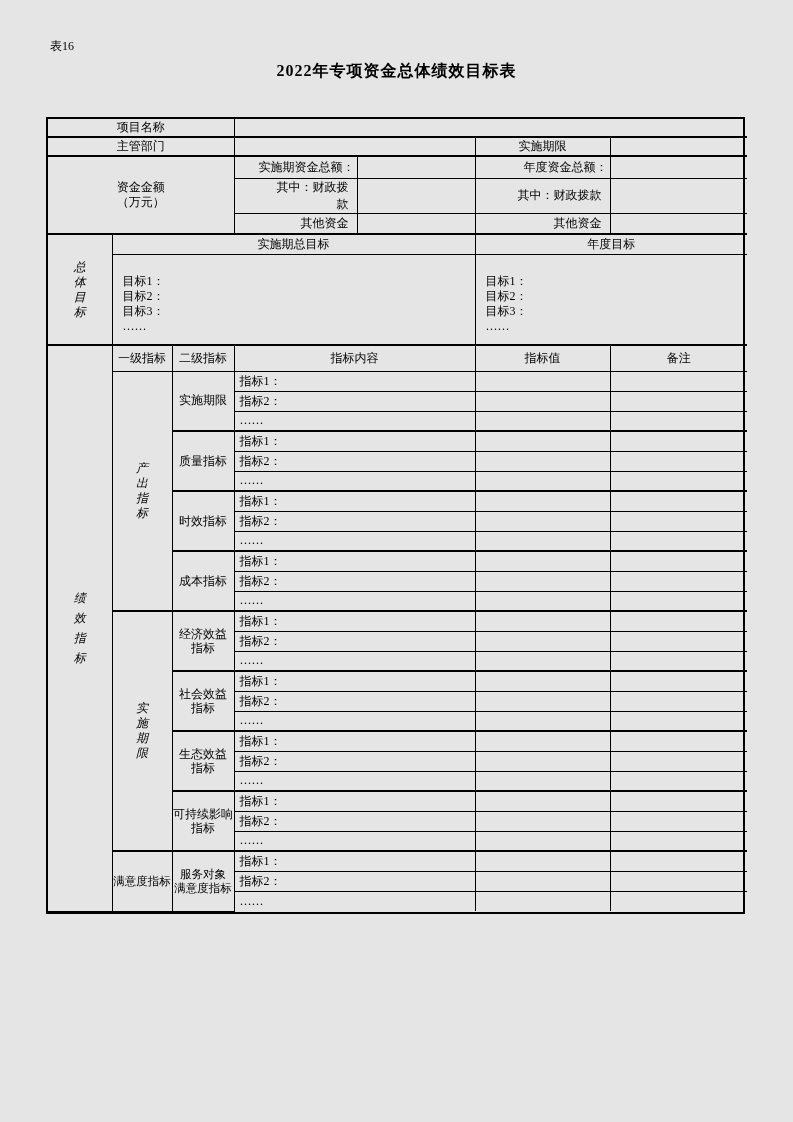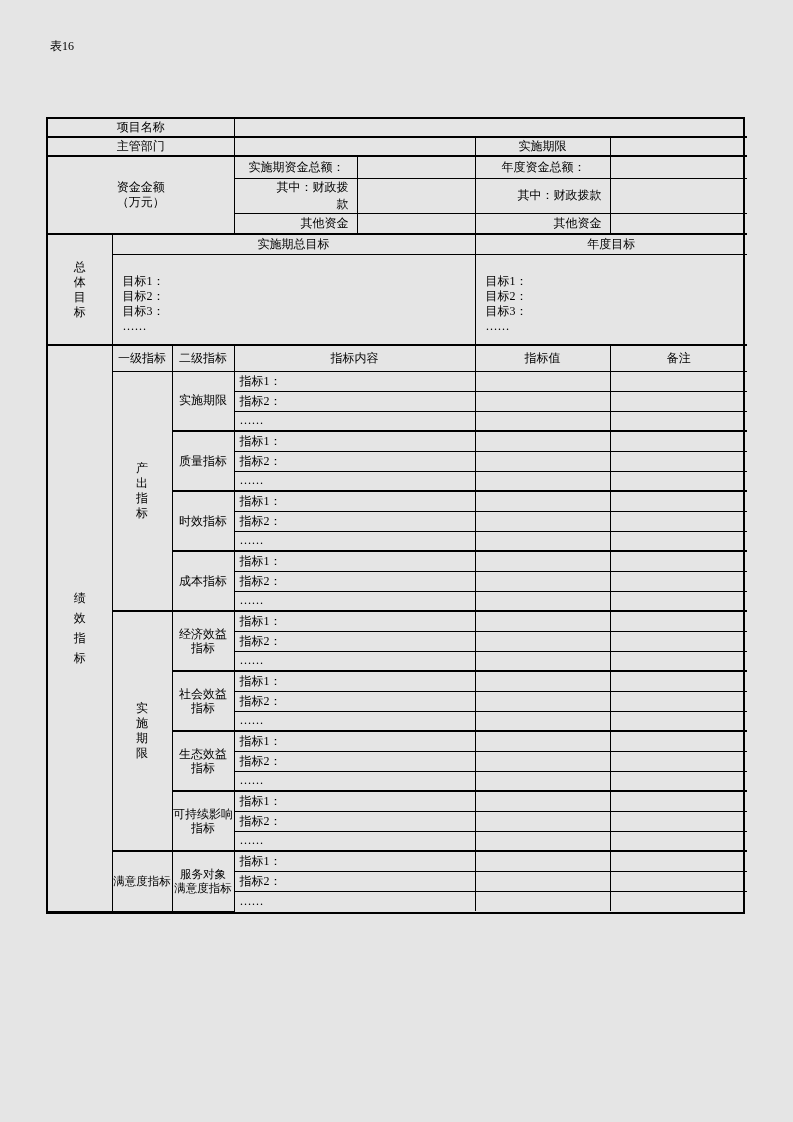--- a/index.html
+++ b/index.html
@@ -19,41 +19,42 @@
   }
   table { width:100%; border-collapse:collapse; table-layout:fixed; font-size:12px; }
   td {
     border-right:1px solid #000; border-bottom:1px solid #000;
     padding:0 2px; text-align:center; vertical-align:middle; overflow:hidden;
   }
   td.nr { border-right:none; }
   tr.thick td, tr.thick { border-bottom:2px solid #000; }
   tr.nb td { border-bottom:none; }
   table.secA, table.secB { border-bottom:2px solid #000; }
-  td.tl { text-align:center; padding-left:4px; }
+  td.tl { text-align:right; padding-left:4px; }
   td.tr-a { text-align:right; padding-right:8px;padding-left:36px; }
   td.ind { text-align:left; padding-left:5px; }
   .prec { white-space:pre-line; line-height:15px;margin-top:27px; }
   .goals {
     white-space:pre-line; text-align:left; padding:12px 4px 2px 8px; line-height:15px;
   }
   td.lvl2 { white-space:pre-line; padding:0; line-height:14px; }
   td.fit { font-size:11.5px; padding:0; white-space:pre-line; line-height:14px; }
   .vert {
-    width:13px; margin:0 auto; word-break:break-all; line-height:15px; text-align:center;
+    width:13px; margin:0 auto; word-break:break-all; line-height:15px; text-align:center;font-style:italic;
   }
   .vert-wide { line-height:20px; }
   tr.h18{height:18px} tr.h17{height:17px} tr.h22{height:22px} tr.h21{height:21px}
   tr.h19{height:19px} tr.h91{height:91px} tr.h25{height:25px} tr.h20{height:20px}
 </style>
 </head>
 <body>
 
 <div class="page">
   <div class="doc-tag">表16</div>
+  <div class="doc-title">2022年专项资金总体绩效目标表</div>
 
   <div class="tablewrap">
 
     <table class="secA">
       <colgroup>
           <col style="width:186px">
           <col style="width:123px">
           <col style="width:118px">
           <col style="width:135px">
           <col style="width:137px">

